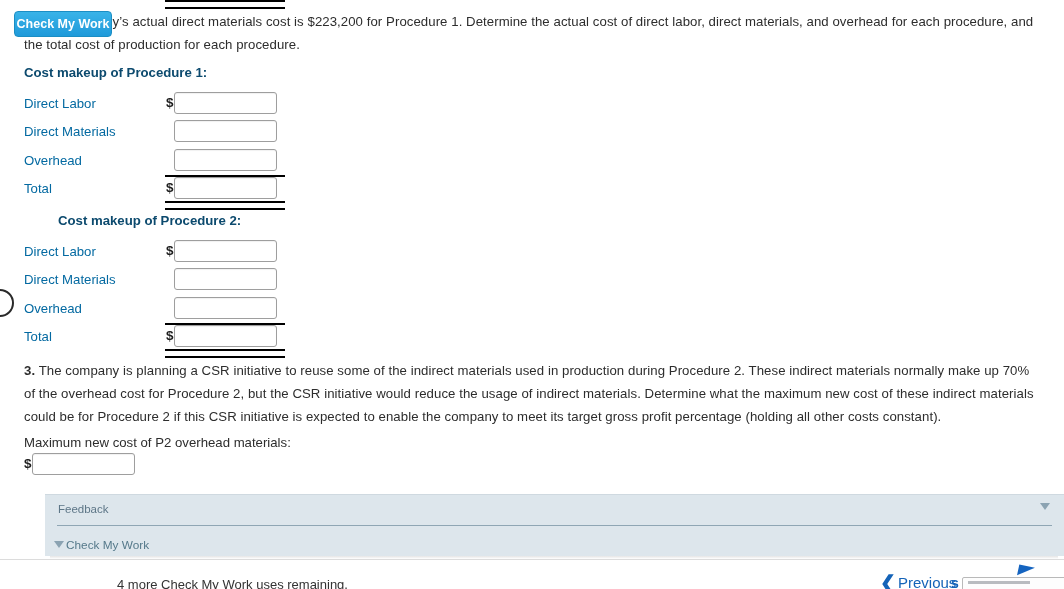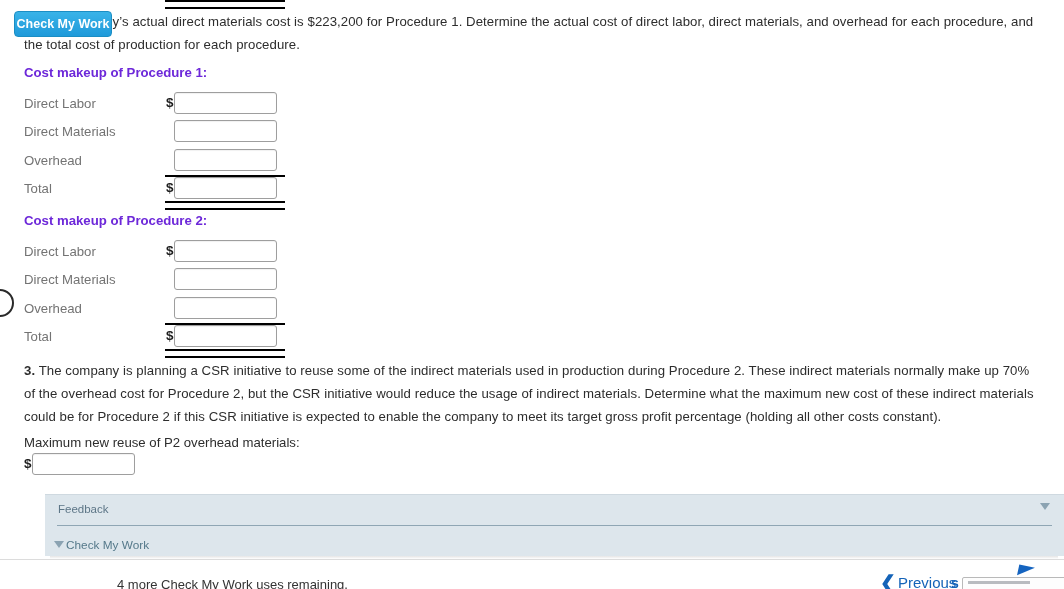--- a/index.html
+++ b/index.html
@@ -47,41 +47,41 @@
   }
   .q-num {
     font-weight: bold;
   }
 
   .section-title {
     position: absolute;
     left: 24px;
     font-weight: bold;
     font-size: 13.2px;
-    color: #6d28d9;
+    color: #0c4a6e;
   }
 
   
   .cost-table {
     position: absolute;
     left: 0;
     width: 320px;
   }
   .row {
     position: absolute;
     left: 0;
     height: 28px;
     width: 320px;
   }
   .row-label {
     position: absolute;
     left: 24px;
     top: 4px;
     font-size: 13.2px;
-    color: #737373;
+    color: #0369a1;
     white-space: nowrap;
   }
   .dollar {
     position: absolute;
     left: 166px;
     top: 3px;
     font-size: 13.5px;
     color: #1d1d1d;
     font-weight: 600;
   }
@@ -363,21 +363,21 @@
     </div>
     <div class="rule-single" style="top:175px;"></div>
     <div class="row" style="top:177px;">
       <span class="row-label">Total</span>
       <span class="dollar">$</span>
       <input class="amount-input" type="text" value="" style="">
     </div>
     <div class="rule-double" style="top:201px;"></div>
   </div>
 
-  <div class="section-title" style="top:213px;">Cost makeup of Procedure 2:</div>
+  <div class="section-title" style="top:213px;margin-left:34px;">Cost makeup of Procedure 2:</div>
 
   <div class="cost-table">
     <div class="row" style="top:240px;">
       <span class="row-label">Direct Labor</span>
       <span class="dollar">$</span>
       <input class="amount-input" type="text" value="" style="">
     </div>
     <div class="row" style="top:268px;">
       <span class="row-label">Direct Materials</span>
       <span class="dollar"></span>
@@ -392,21 +392,21 @@
     <div class="row" style="top:325px;">
       <span class="row-label">Total</span>
       <span class="dollar">$</span>
       <input class="amount-input" type="text" value="" style="">
     </div>
     <div class="rule-double" style="top:349px;"></div>
   </div>
 
   <div class="q-text" style="top:359px;"><span class="q-num">3.</span><span> The company is planning a CSR initiative to reuse some of the indirect materials used in production during Procedure 2. These indirect materials normally make up 70% of the overhead cost for Procedure 2, but the CSR initiative would reduce the usage of indirect materials. Determine what the maximum new cost of these indirect materials could be for Procedure 2 if this CSR initiative is expected to enable the company to meet its target gross profit percentage (holding all other costs constant).</span></div>
 
-  <div class="max-label" style="top:435px;">Maximum new reuse of P2 overhead materials:</div>
+  <div class="max-label" style="top:435px;">Maximum new cost of P2 overhead materials:</div>
   <div class="max-dollar" style="top:456px;">$</div>
   <input class="max-input" style="top: 453px;" type="text" value="">
 
 </div>
 
 <div class="cursor-arc"></div>
 
 <div class="feedback-panel">
   <div class="feedback-header">
     <span class="feedback-label">Feedback</span>

